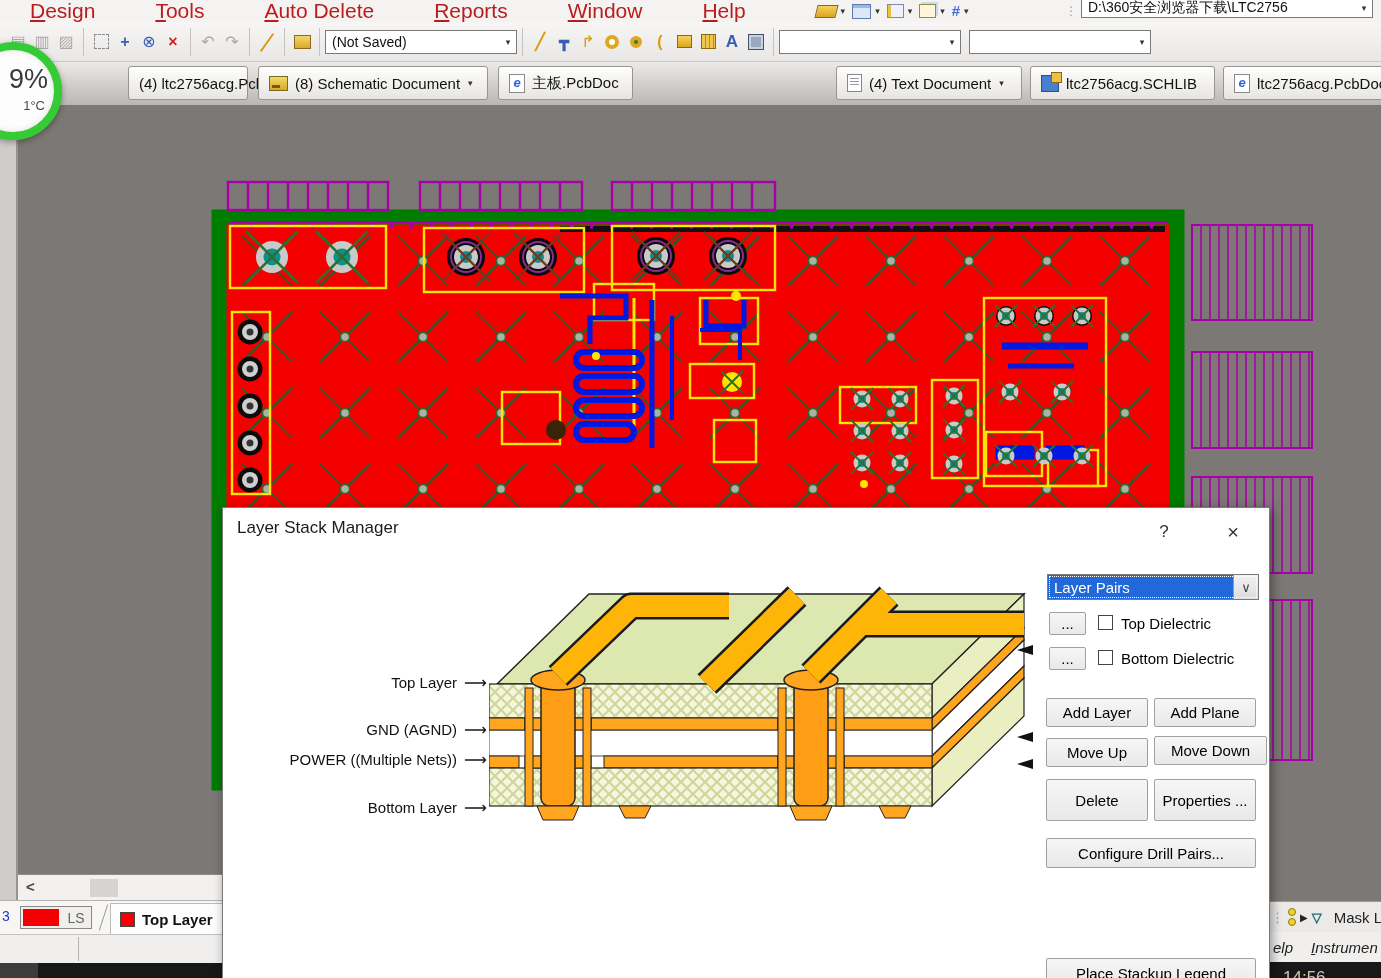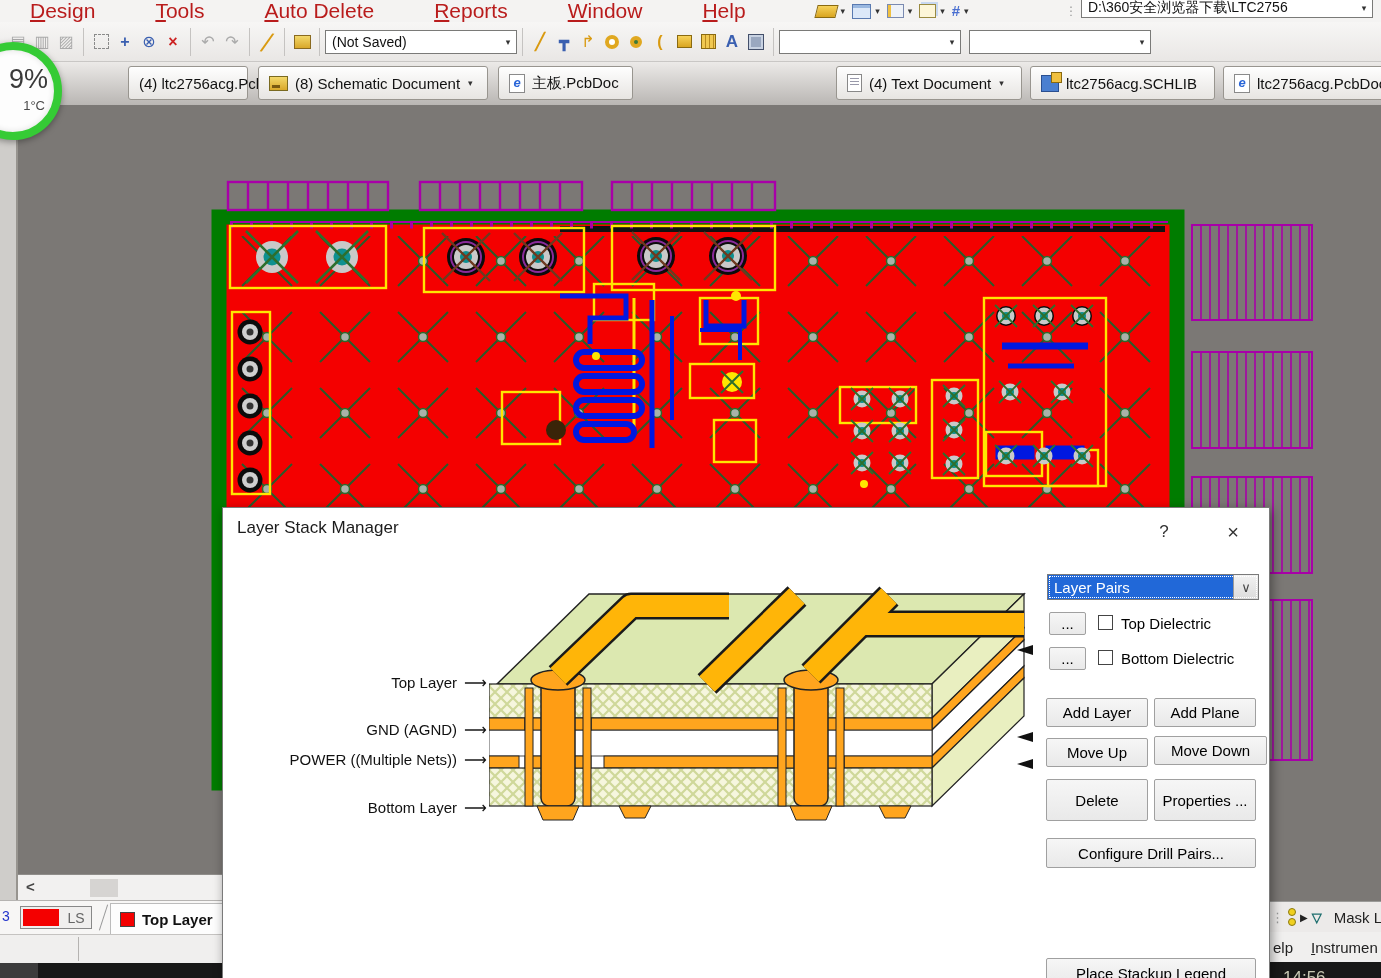--- a/index.html
+++ b/index.html
@@ -95,21 +95,21 @@
   #maskbar{left:1268px;top:901px;width:113px;height:31px;background:#eceae9;border-top:1px solid #9a9a98;
            display:flex;align-items:center;gap:4px;padding-left:3px;box-sizing:border-box;z-index:30;}
   #maskbar .grip{color:#999;font-size:13px;}
   .dots-ic{display:inline-flex;flex-direction:column;gap:2px;}
   .dots-ic i{width:6px;height:6px;border-radius:50%;background:#f0d020;border:1px solid #8a7a10;}
   #maskbar .play{font-size:10px;color:#222;}
   #maskbar .fun{font-size:13px;color:#1f6f6f;font-weight:bold;}
   #maskbar .msep{width:1px;height:22px;background:#c2c0be;margin:0 2px;}
   #maskbar .mlbl{font-size:15px;color:#222;white-space:nowrap;}
   #menufrag{left:1268px;top:932px;width:113px;height:30px;background:#f0efee;z-index:30;display:flex;align-items:center;gap:18px;
-            padding-left:5px;box-sizing:border-box;font-size:15px;color:#222;}
+            padding-left:5px;box-sizing:border-box;font-size:15px;color:#222;font-style:italic;}
   #menufrag .mi::first-letter{text-decoration:underline;}
   #taskbar{left:0;top:962px;width:1381px;height:16px;background:#181818;z-index:25;}
   #taskbar .seg{position:absolute;left:0;top:0;width:38px;height:16px;background:#3c3c3c;}
   #clock{position:absolute;left:1283px;top:962px;width:72px;height:16px;overflow:hidden;color:#c9c9b4;
          font-size:17px;line-height:20px;padding-top:6px;box-sizing:border-box;z-index:26;}
 </style>
 </head>
 <body>
 
 <div id="screen">

